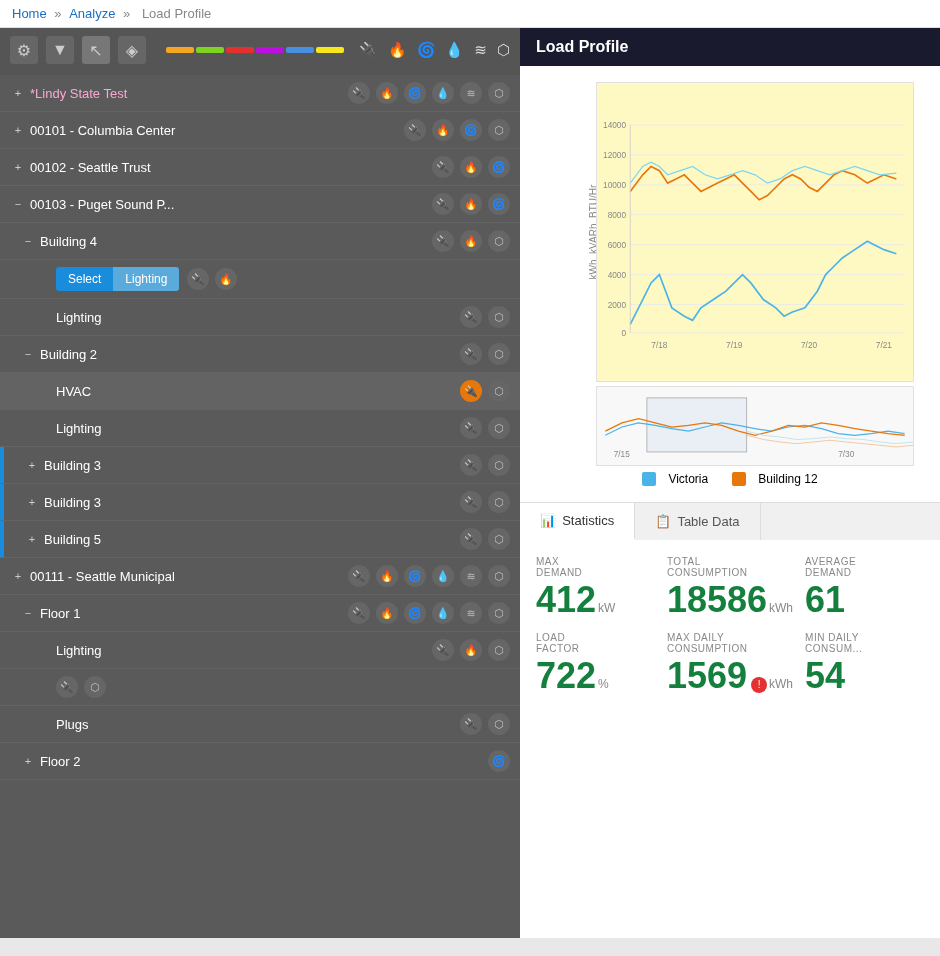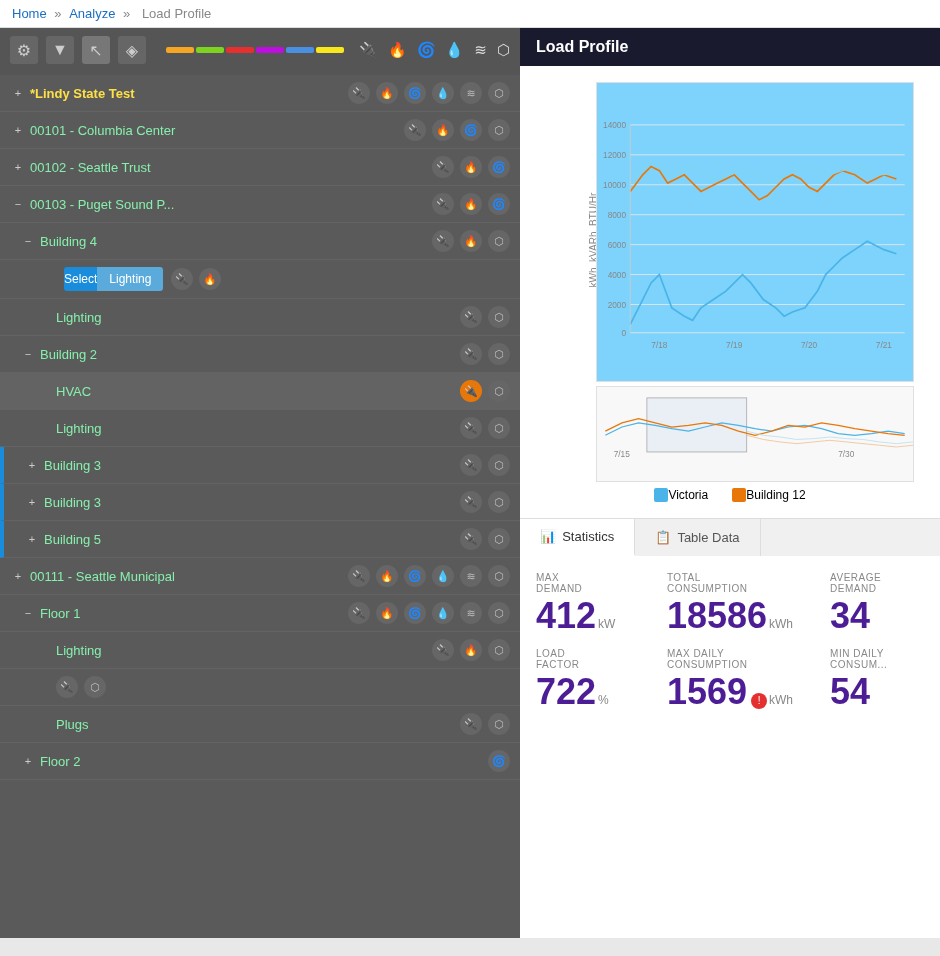--- a/index.html
+++ b/index.html
@@ -74,24 +74,24 @@
       cursor: pointer;
       border-bottom: 1px solid #636363;
       background: #5a5a5a;
     }
 
     .tree-indent-1 { padding-left: 20px; }
     .tree-indent-2 { padding-left: 36px; }
 
     .tree-label {
       flex: 1;
-      color: #86efac;
+      color: #ffffff;
       font-size: 13px;
     }
-    .tree-label.bold { font-weight: bold; color: #fde047; }
+    .tree-label.bold { font-weight: normal; color: #f9a8d4; }
 
     .expand-icon {
       width: 16px; height: 16px;
       color: #ccc;
       font-size: 11px;
       margin-right: 4px;
       display: flex; align-items: center; justify-content: center;
       flex-shrink: 0;
     }
 
@@ -109,25 +109,24 @@
     }
     .tree-icon.orange { background: #e8770a; color: #fff; }
 
     .select-activate-btns {
       display: flex; gap: 0; margin-right: 8px;
     }
     .btn-select {
       background: #1a8cdc;
       color: #fff;
       border: none;
-      padding: 5px 0;
+      padding: 5px 12px;
       cursor: pointer;
       font-size: 12px;
       border-radius: 3px 0 0 3px;
-      margin-left: 8px;
     }
     .btn-activate {
       background: #5aabdc;
       color: #fff;
       border: none;
       padding: 5px 12px;
       cursor: pointer;
       font-size: 12px;
       border-radius: 0 3px 3px 0;
     }
@@ -149,30 +148,30 @@
     }
 
     .chart-area {
       padding: 16px;
       background: #fff;
       flex: 0 0 auto;
     }
 
     .main-chart {
       border: 1px solid #e0e0e0;
-      background: #7dd3fc;
+      background: #fef9c3;
       position: relative;
       height: 300px;
     }
 
     .mini-chart {
       border: 1px solid #e0e0e0;
       background: #f8f8f8;
       position: relative;
-      height: 96px;
+      height: 80px;
       margin-top: 4px;
     }
 
     .chart-y-label {
       position: absolute;
       left: -50px;
       top: 50%;
       transform: rotate(-90deg) translateX(50%);
       font-size: 10px;
       color: #888;
@@ -186,21 +185,21 @@
     }
 
     .legend {
       display: flex;
       justify-content: center;
       gap: 24px;
       margin-top: 6px;
       font-size: 12px;
     }
     .legend-item {
-      display: flex; align-items: center; gap: 0;
+      display: flex; align-items: center; gap: 12px;
     }
     .legend-dot {
       width: 14px; height: 14px;
       border-radius: 2px;
     }
 
     .stats-tabs {
       display: flex;
       border-top: 1px solid #ddd;
       background: #f0f0f0;
@@ -217,36 +216,36 @@
     .stats-tab.active {
       background: #fff;
       color: #333;
       border-bottom: 2px solid #fff;
     }
 
     .stats-area {
       padding: 16px;
       display: grid;
       grid-template-columns: 1fr 1fr 1fr;
-      gap: 12px 37px;
+      gap: 12px 12px;
       background: #fff;
     }
 
     .stat-box { }
     .stat-label {
       font-size: 10px;
       color: #888;
       text-transform: uppercase;
       letter-spacing: 0.5px;
       margin-bottom: 2px;
     }
     .stat-value {
       font-size: 36px;
       font-weight: bold;
-      color: #4c1d95;
+      color: #15803d;
       line-height: 1.1;
     }
     .stat-unit {
       font-size: 12px;
       color: #888;
       margin-left: 2px;
     }
     .stat-alert {
       display: inline-block;
       width: 16px; height: 16px;
@@ -605,21 +604,21 @@
         <div class="stat-label">TOTAL<br>CONSUMPTION</div>
         <div style="display:flex;align-items:baseline;">
           <span class="stat-value">18586</span>
           <span class="stat-unit">kWh</span>
         </div>
       </div>
 
       <div class="stat-box">
         <div class="stat-label">AVERAGE<br>DEMAND</div>
         <div style="display:flex;align-items:baseline;">
-          <span class="stat-value">34</span>
+          <span class="stat-value">61</span>
         </div>
       </div>
 
       <div class="stat-box">
         <div class="stat-label">LOAD<br>FACTOR</div>
         <div style="display:flex;align-items:baseline;">
           <span class="stat-value">722</span>
           <span class="stat-unit">%</span>
         </div>
       </div>

